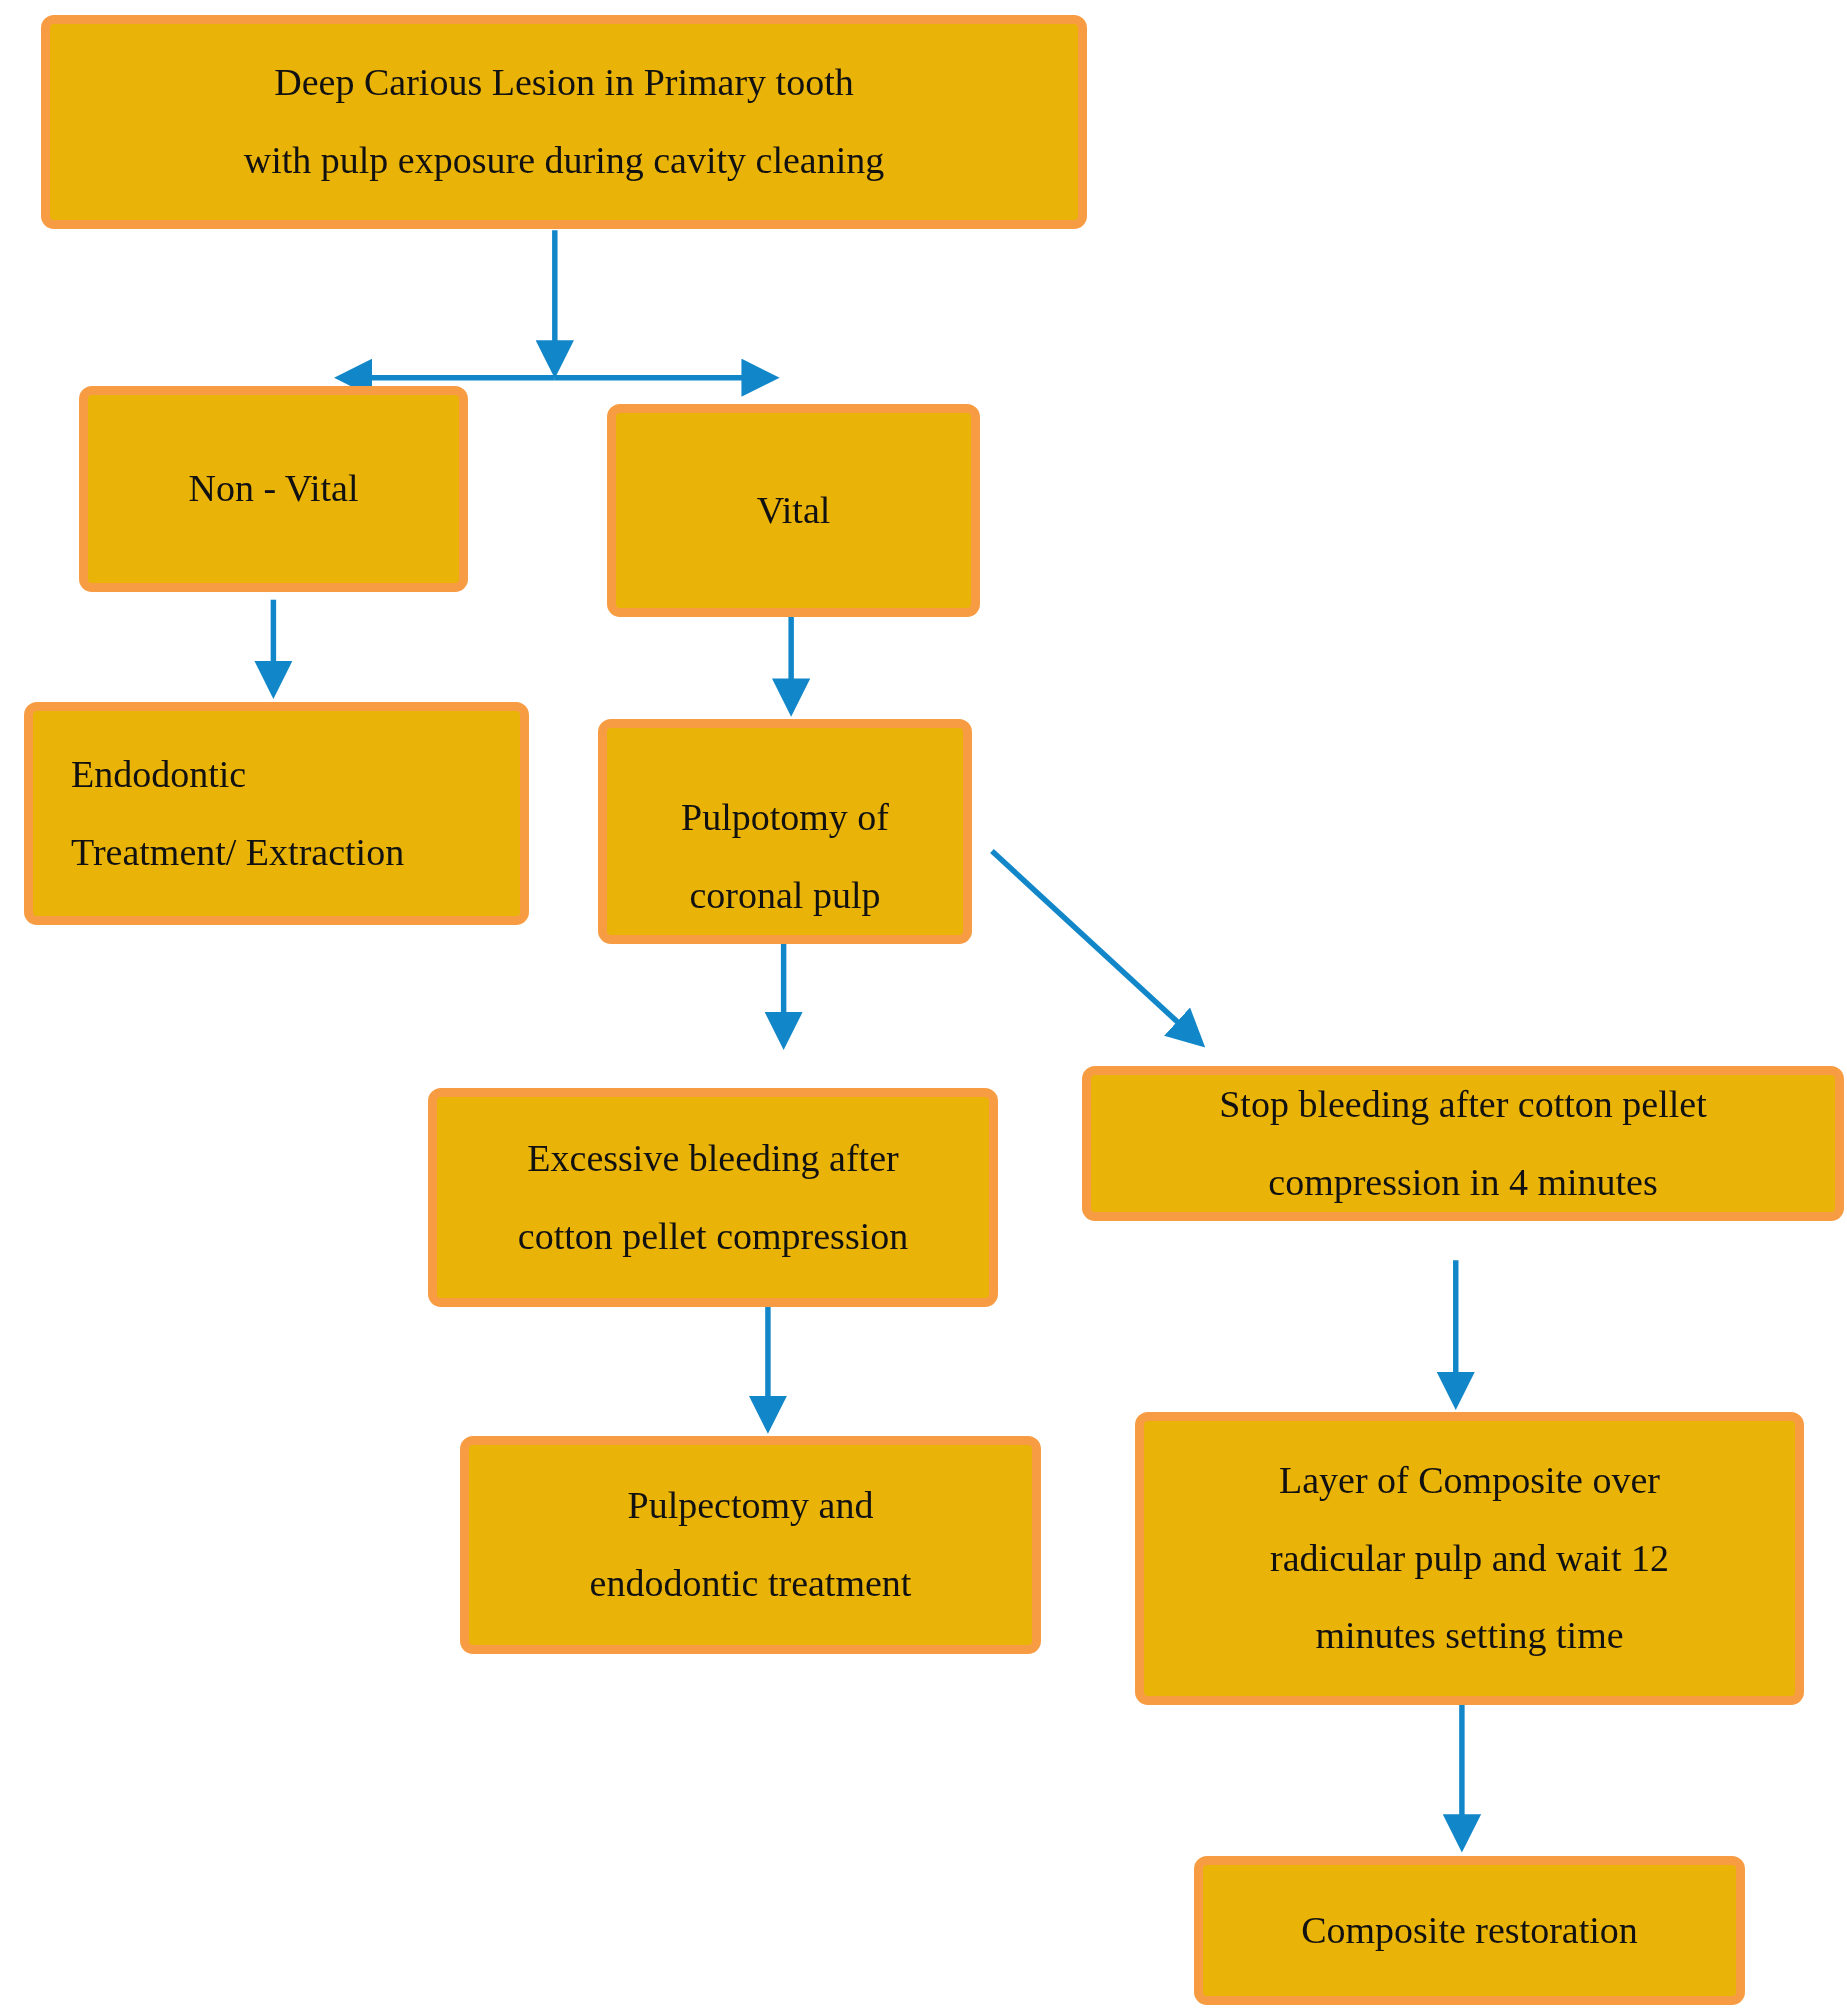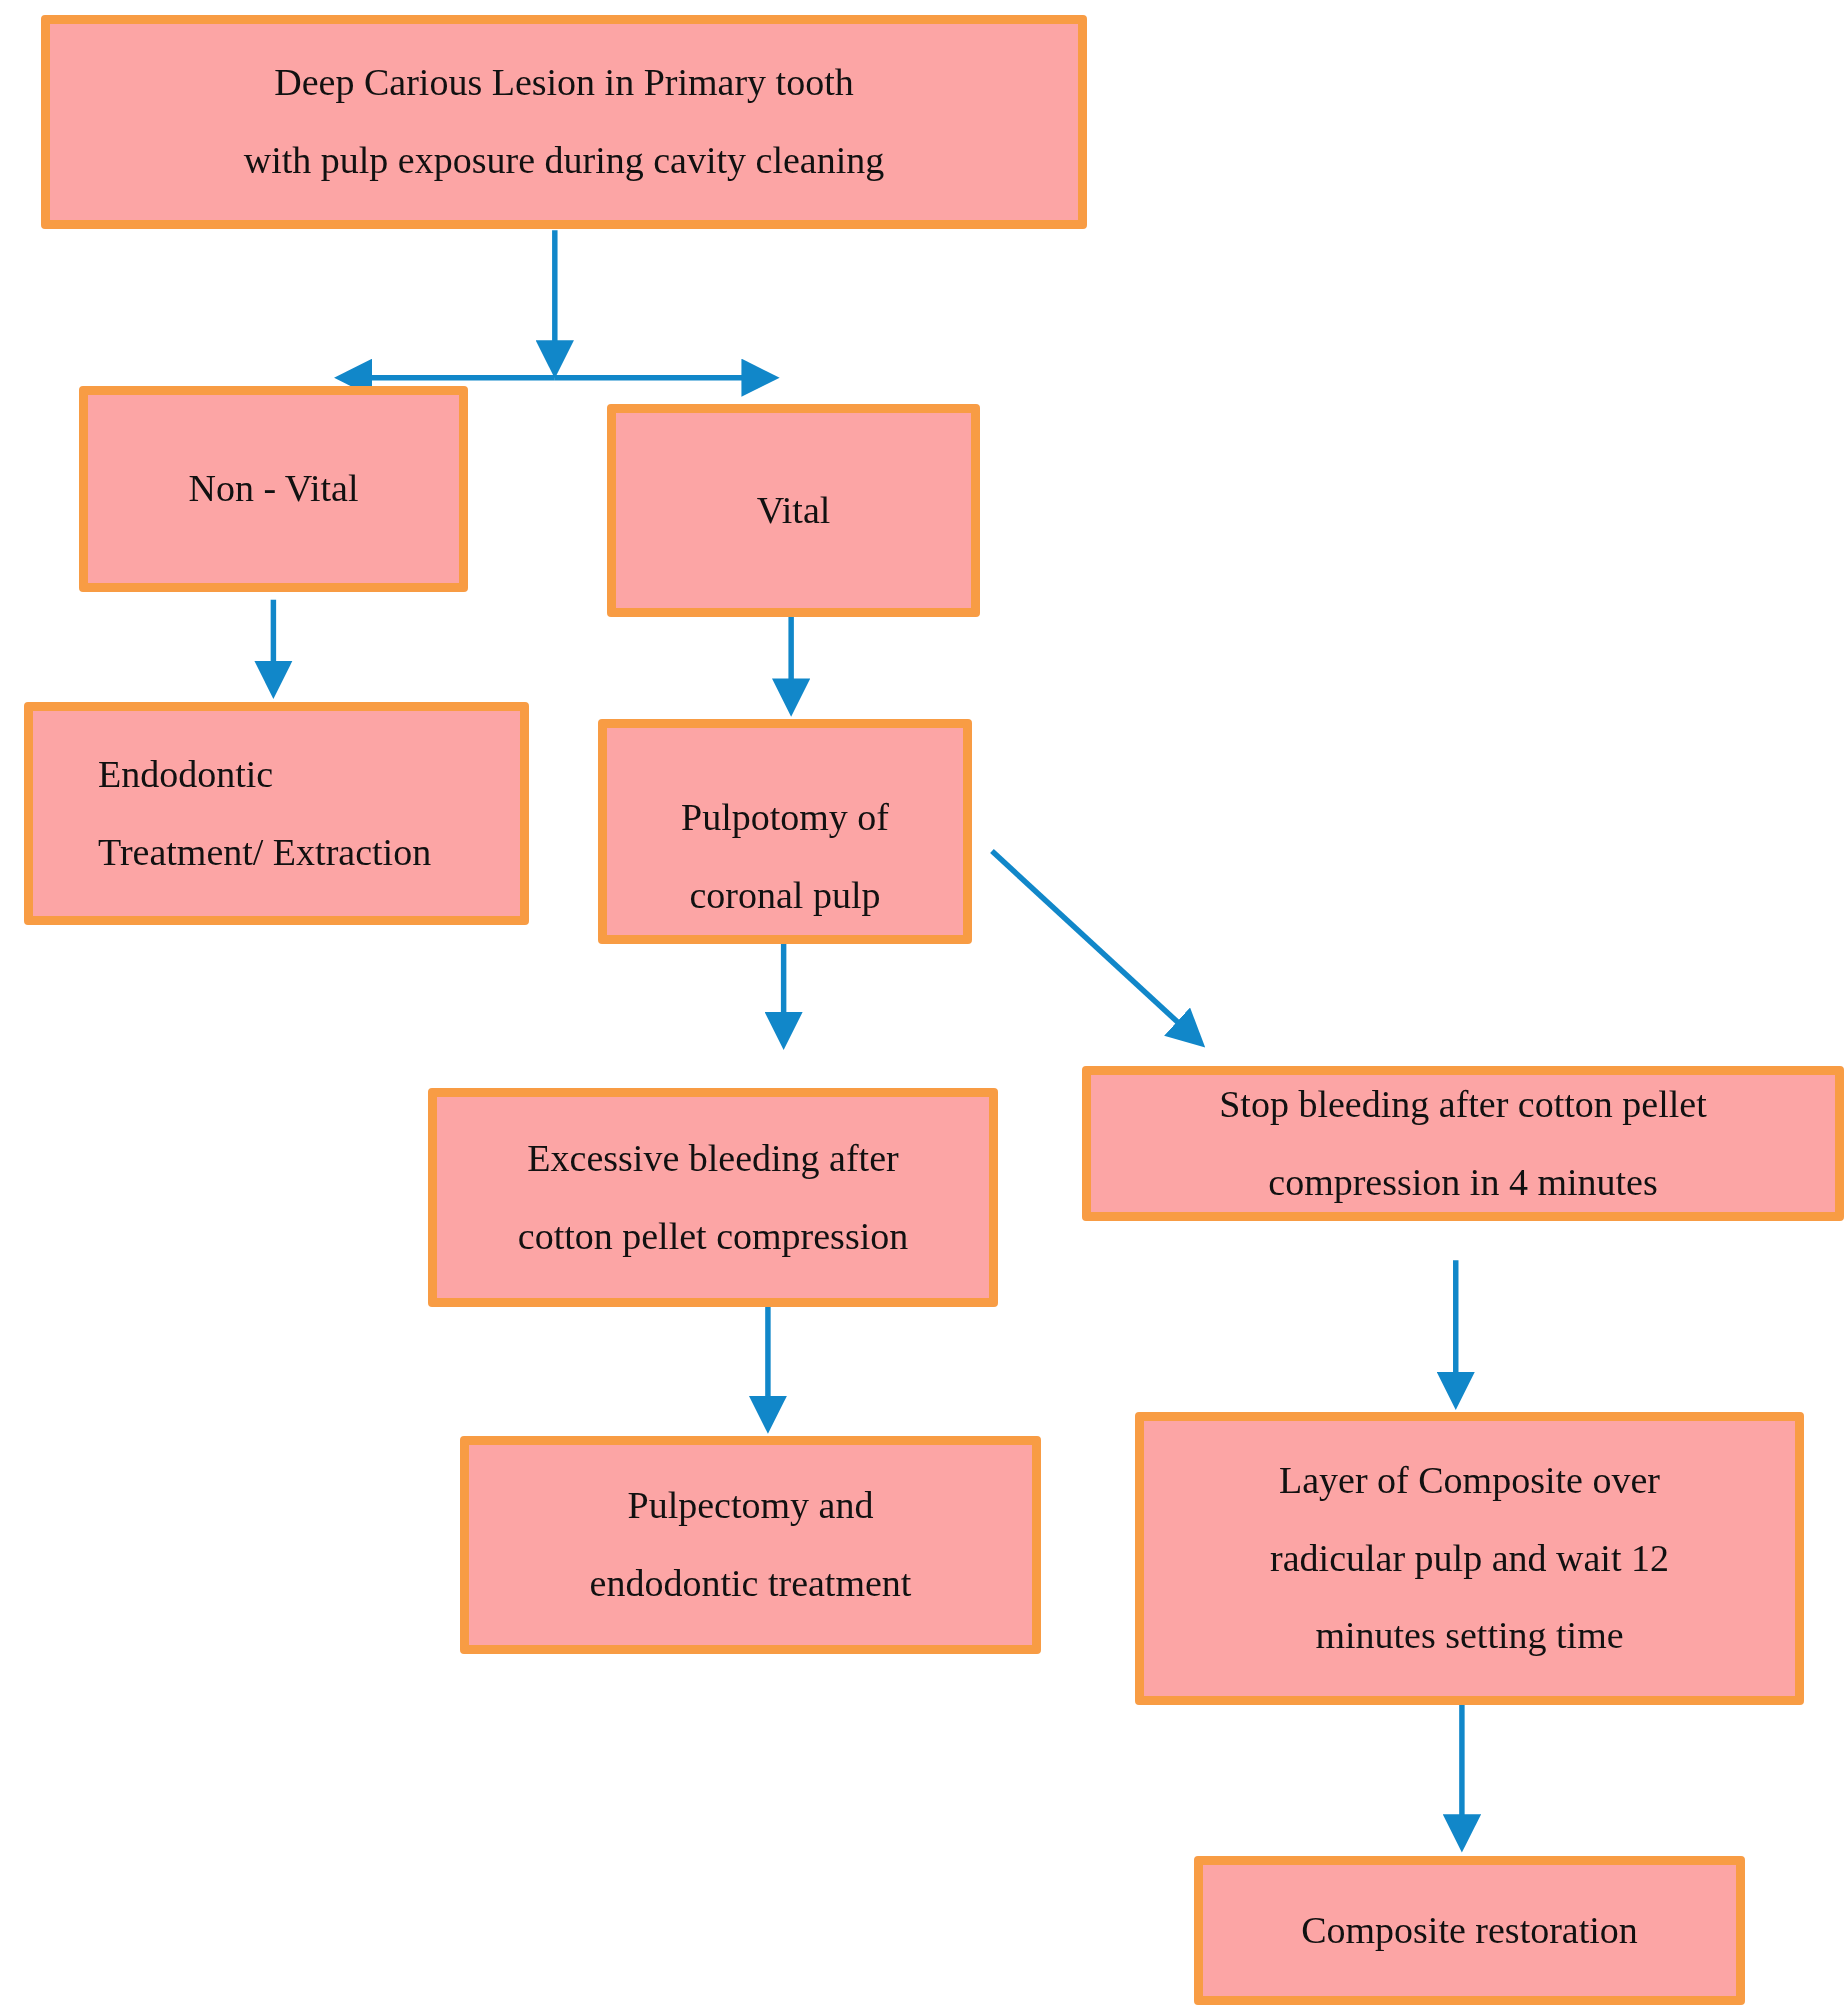--- a/index.html
+++ b/index.html
@@ -20,34 +20,34 @@
   svg.arrows line {
     stroke: var(--arrow, #1187C9);
     stroke-width: 8;
     fill: none;
   }
   .arrowhead-shape { fill: var(--arrow, #1187C9); }
   .node {
     position: absolute;
     box-sizing: border-box;
     border: 9.6px solid var(--box-border, #F89C44);
-    border-radius: 4px;
-    background: #fca5a5;
+    border-radius: 13px;
+    background: #eab308;
     display: flex;
     flex-direction: column;
     justify-content: center;
     align-items: center;
     text-align: center;
     font-size: 38px;
     line-height: 2.05;
   }
   .node--left {
     align-items: flex-start;
     text-align: left;
-    padding-left: 65px;
+    padding-left: 38px;
   }
   .node .line { white-space: nowrap; }
 </style>
 </head>
 <body>
 
 <div class="canvas">
 
   <svg class="arrows" viewBox="0 0 2705 2950" xmlns="http://www.w3.org/2000/svg">
     <defs>

